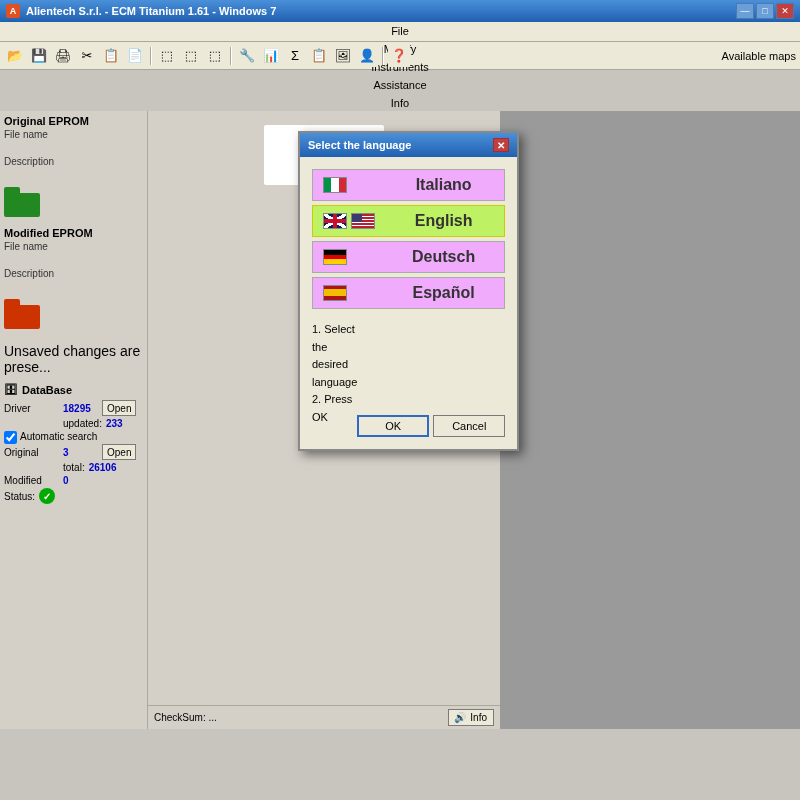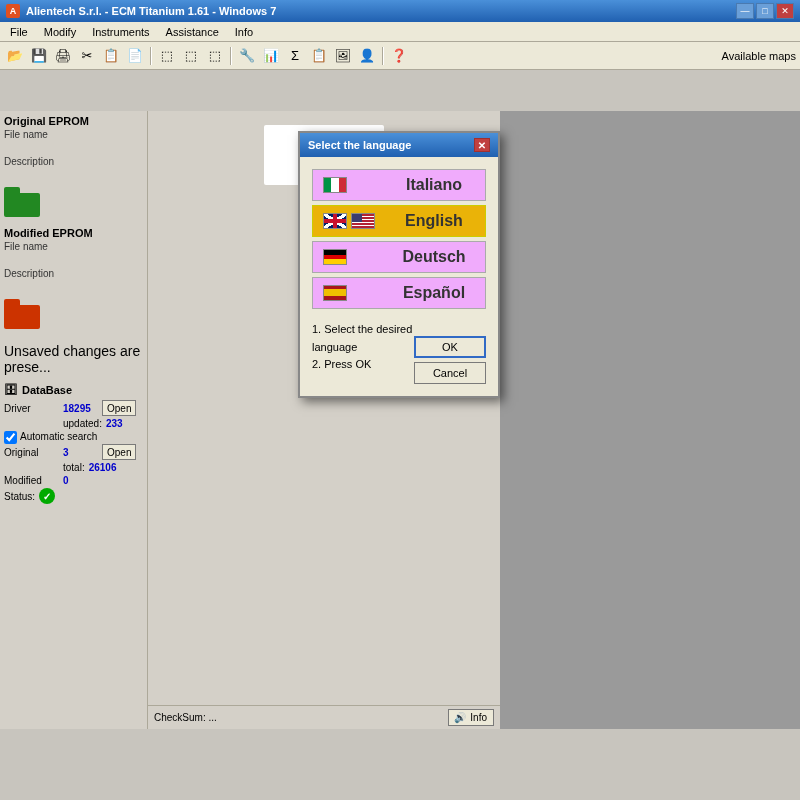--- a/index.html
+++ b/index.html
@@ -61,20 +61,21 @@
 
     
     .menu-bar {
       background: #ece9d8;
       padding: 2px 4px;
       display: flex;
       gap: 4px;
       border-bottom: 1px solid #aca899;
       height: 20px;
       align-items: center;
+      flex-direction: column;
     }
     .menu-item {
       padding: 1px 6px;
       font-size: 11px;
       cursor: pointer;
       color: #000;
     }
 
     
     .toolbar {
@@ -289,21 +290,21 @@
     .lang-item {
       display: flex;
       align-items: center;
       background: #f0abfc;
       padding: 6px 10px;
       cursor: pointer;
       gap: 10px;
       border: 1px solid #aaa;
     }
     .lang-item.selected {
-      background: #eab308;
+      background: #bef264;
       border: 1px solid #cccc00;
     }
     .flag-container {
       display: flex;
       gap: 4px;
       align-items: center;
       width: 60px;
     }
     .flag {
       width: 24px;
@@ -654,21 +655,21 @@
                 <span class="lang-name">Español</span>
               </div>
 
             </div>
 
             <div style="display:flex; justify-content:space-between; align-items:flex-end;">
               <div class="dialog-instructions">
                 <div>1. Select the desired language</div>
                 <div>2. Press OK</div>
               </div>
-              <div style="display:flex; flex-direction:column; gap:4px;">
+              <div style="display:flex; gap:4px;">
                 <button class="dialog-action-btn default-btn">OK</button>
                 <button class="dialog-action-btn">Cancel</button>
               </div>
             </div>
 
           </div>
         </div>
       </div>
 
     </div>

